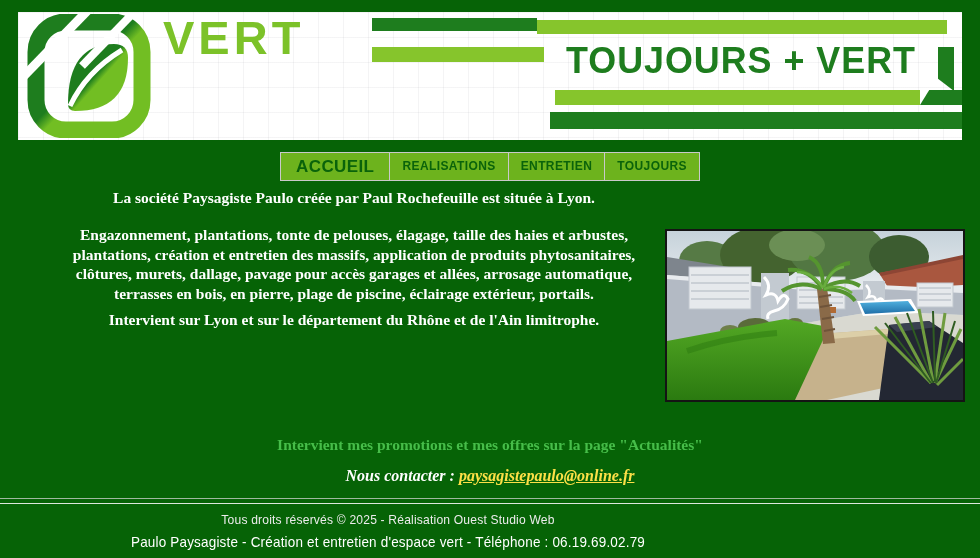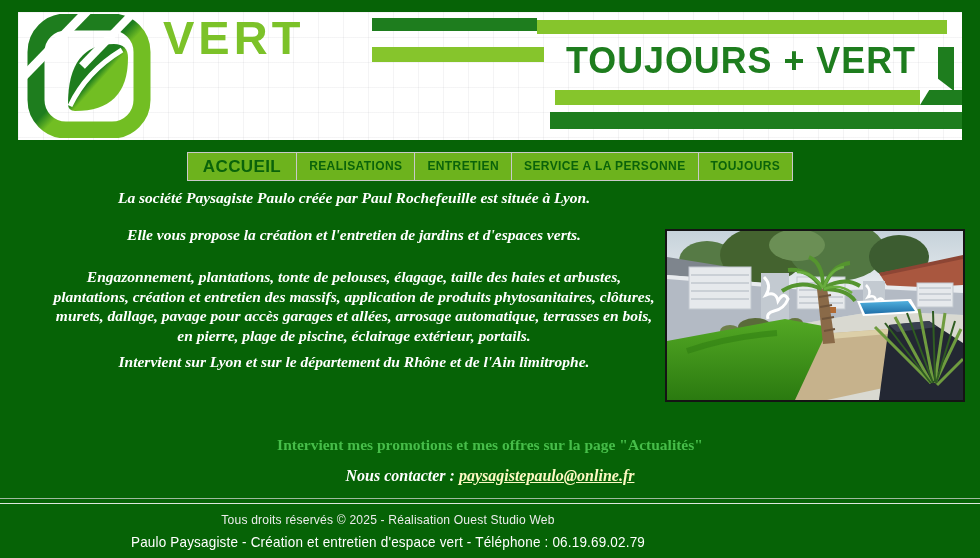--- a/index.html
+++ b/index.html
@@ -71,35 +71,34 @@
   .nav-item:first-child { border-left-width: 1px; }
   .nav-item.active { font-size: 17px; padding: 0 15px; }
 
   
   .content-left {
     position: absolute; left: 48px; top: 188px; width: 612px;
     color: #ffffff;
     font-family: "Liberation Serif", serif;
     font-weight: bold; font-size: 15.5px;
     text-align: center;
-    font-style: italic;
   }
   .content-left p { margin: 0 0 17px 0; line-height: 20px; }
   .content-left p.services { margin-bottom: 7px; line-height: 19.5px; }
   .content-left p.spacer-lg { margin-bottom: 22px; }
 
   .content-bottom {
     position: absolute; left: 0; top: 436px; width: 980px;
     text-align: center;
     font-family: "Liberation Serif", serif;
     font-weight: bold; font-size: 15.5px;
   }
   .promo-line { color: #46bd49; margin: 0 0 13px 0; }
   .contact-line { color: #ffffff; font-style: italic; font-size: 16px; margin: 0; }
-  .contact-line a { color: #fef9c3; text-decoration: underline; cursor: pointer; }
+  .contact-line a { color: #fde047; text-decoration: underline; cursor: pointer; }
 
   
   .photo {
     position: absolute; left: 665px; top: 229px;
     width: 300px; height: 173px;
     border: 2px solid #141414;
     background: #cfd6da;
   }
   .photo svg { display:block; width: 100%; height: 100%; }
 
@@ -150,27 +149,25 @@
   <div class="bar bar-light-bot"></div>
   <div class="bar bar-dark-cut"></div>
   <div class="bar bar-dark-bot"></div>
   <div class="bar ribbon"></div>
 </div>
 
 <div class="nav">
   <div class="nav-item active">ACCUEIL</div>
   <div class="nav-item">REALISATIONS</div>
   <div class="nav-item">ENTRETIEN</div>
-  <div class="nav-item">SERVICE A LA PERSONNE</div>
   <div class="nav-item">TOUJOURS</div>
 </div>
 
 <div class="content-left">
   <p>La société Paysagiste Paulo créée par Paul Rochefeuille est située à Lyon.</p>
-  <p class="spacer-lg">Elle vous propose la création et l'entretien de jardins et d'espaces verts.</p>
   <p class="services">Engazonnement, plantations, tonte de pelouses, élagage, taille des haies et arbustes, plantations, création et entretien des massifs, application de produits phytosanitaires, clôtures, murets, dallage, pavage pour accès garages et allées, arrosage automatique, terrasses en bois, en pierre, plage de piscine, éclairage extérieur, portails.</p>
   <p class="spacer-lg">Intervient sur Lyon et sur le département du Rhône et de l'Ain limitrophe.</p>
 </div>
 
 <div class="content-bottom">
   <p class="promo-line">Intervient mes promotions et mes offres sur la page "Actualités"</p>
   <p class="contact-line"><span>Nous contacter : </span><a href="#">paysagistepaulo@online.fr</a></p>
 </div>
 
 <div class="photo">

